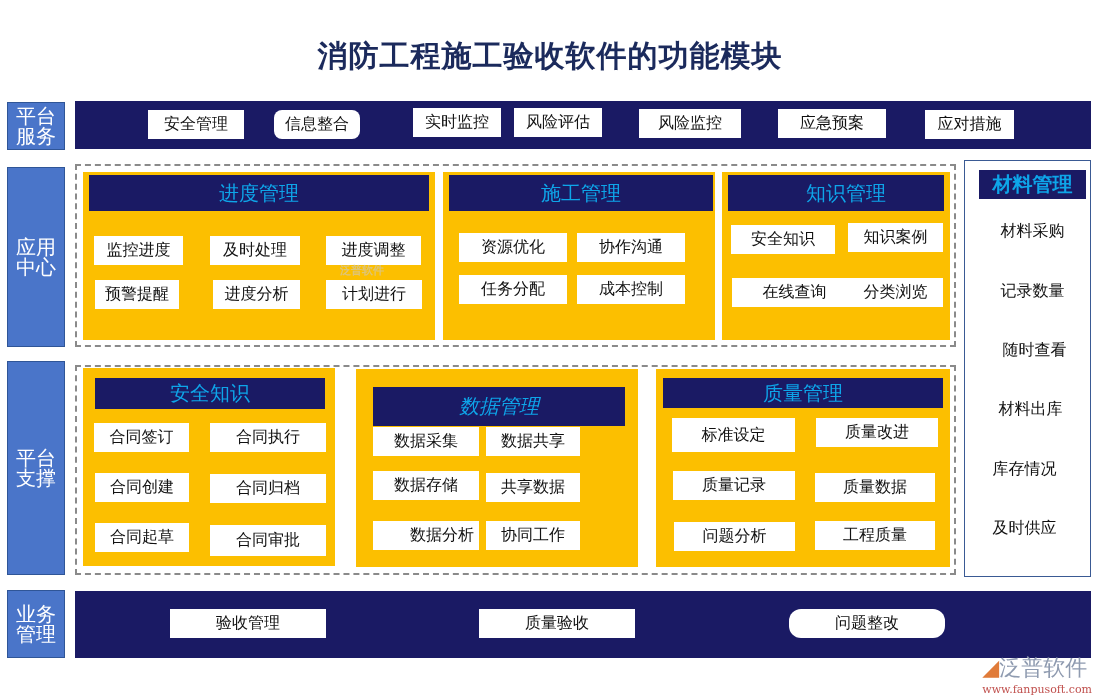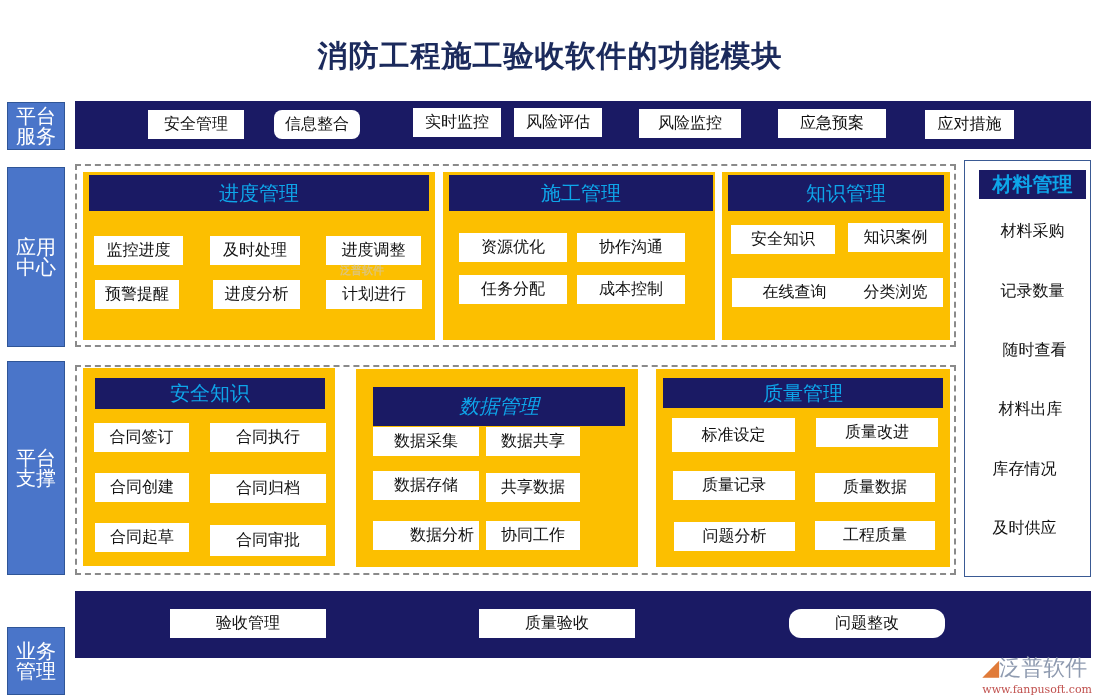--- a/index.html
+++ b/index.html
@@ -114,21 +114,21 @@
 
 <div class="abs yellow" style="left:656px;top:369px;width:294px;height:198px;"></div>
 <div class="abs navy-head" style="left:663px;top:378px;width:280px;height:30px;">质量管理</div>
 <div class="abs white-box" style="left:672px;top:418px;width:123px;height:34px;">标准设定</div>
 <div class="abs white-box" style="left:816px;top:418px;width:122px;height:29px;">质量改进</div>
 <div class="abs white-box" style="left:673px;top:471px;width:122px;height:29px;">质量记录</div>
 <div class="abs white-box" style="left:815px;top:473px;width:120px;height:29px;">质量数据</div>
 <div class="abs white-box" style="left:674px;top:522px;width:121px;height:29px;">问题分析</div>
 <div class="abs white-box" style="left:815px;top:521px;width:120px;height:29px;">工程质量</div>
 
-<div class="abs side-label" style="left:7px;top:590px;width:58px;height:68px;margin-top:37px;">
+<div class="abs side-label" style="left:7px;top:590px;width:58px;height:68px;">
   <div>
       <div>业务</div>
       <div>管理</div>
     </div>
 </div>
 <div class="abs navy-bar" style="left:75px;top:591px;width:1016px;height:67px;"></div>
 <div class="abs white-box" style="left:170px;top:609px;width:156px;height:29px;">验收管理</div>
 <div class="abs white-box" style="left:479px;top:609px;width:156px;height:29px;">质量验收</div>
 <div class="abs white-box" style="left:789px;top:609px;width:156px;height:29px;border-radius:12px;">问题整改</div>
 

